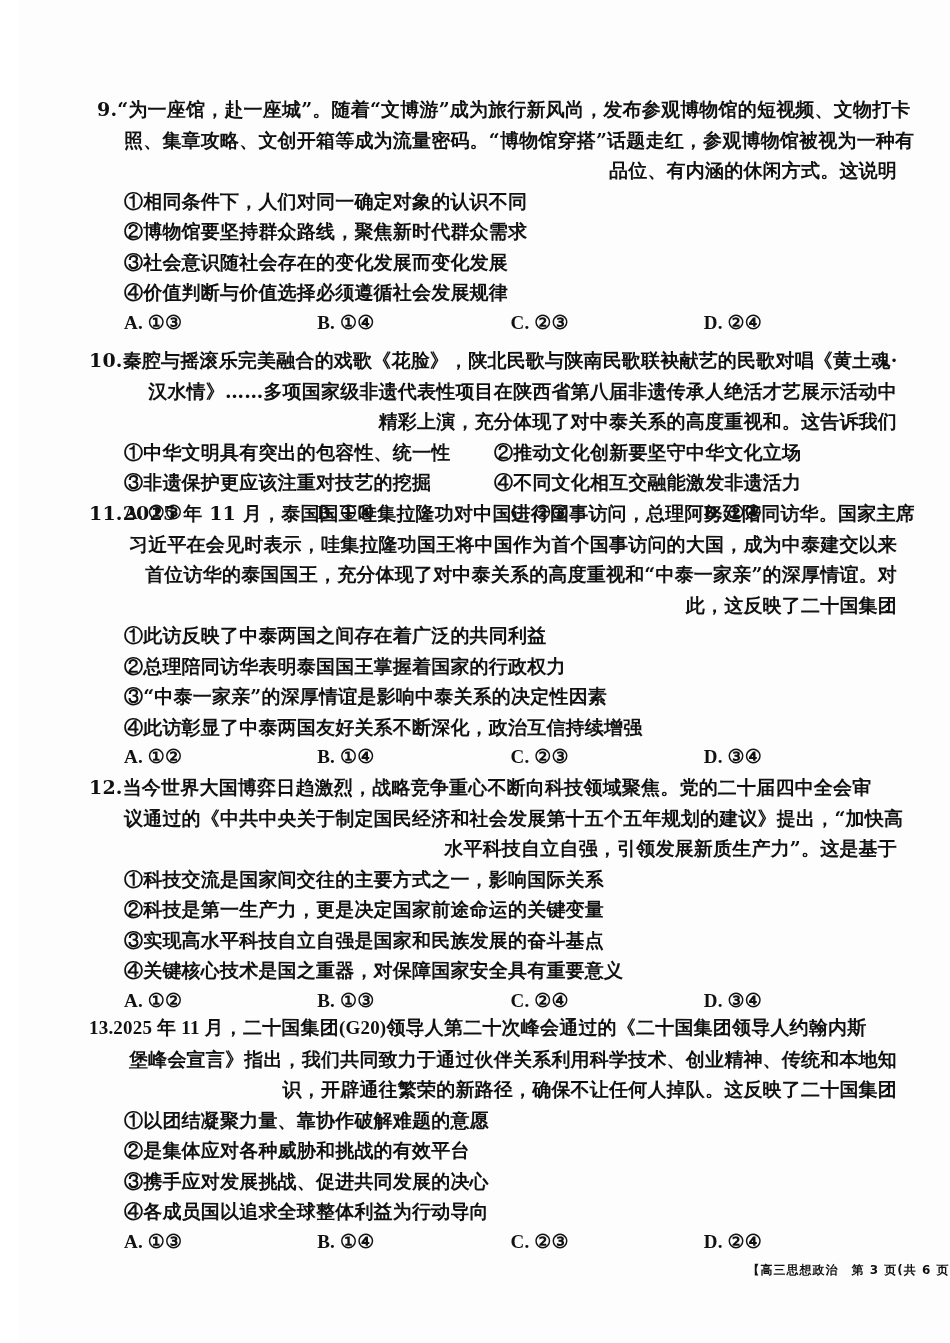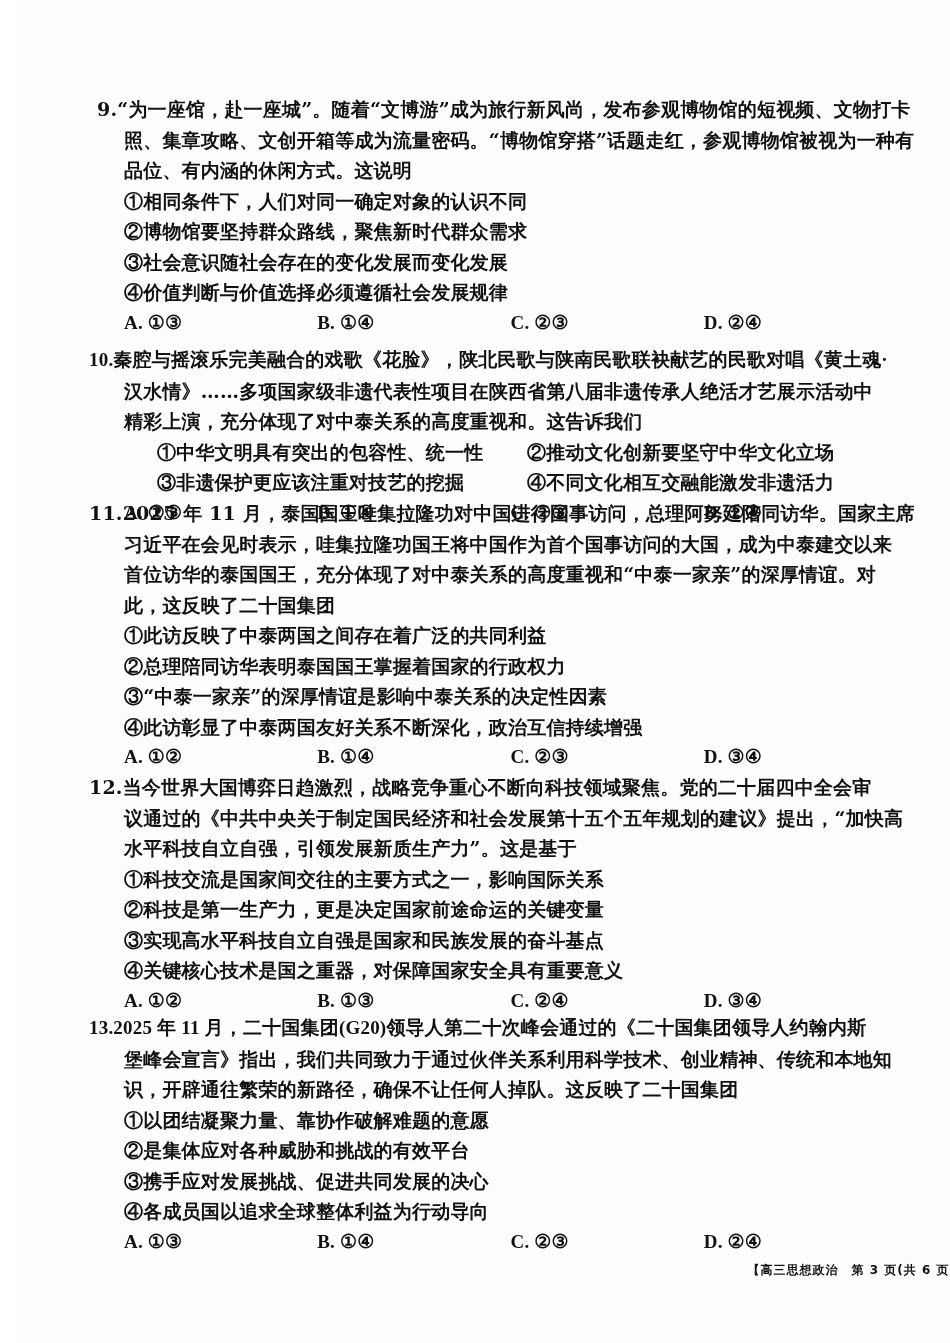--- a/index.html
+++ b/index.html
@@ -8,23 +8,23 @@
       font-family: "DejaVu Serif", "Liberation Serif", serif;
       color: #111111;
     }
     .page { position: absolute; left: 0; top: 0; width: 950px; height: 1343px; background: #fdfdfd; margin-left: 19px; }
     .q { position: absolute; left: 78px; width: 800px; }
     .line {
       font-size: 19px; line-height: 30.5px; height: 30.5px; white-space: nowrap;
       letter-spacing: 0.2px; font-weight: 600;
     }
     .stem-first { padding-left: 0; }
-    .stem-cont { padding-left: 27px; }
+    .stem-cont { padding-left: 27px; text-align: right; }
     .opt { padding-left: 27px; }
-    .opt-row { display: flex; padding-left: 27px; justify-content: flex-end; }
+    .opt-row { display: flex; padding-left: 27px; }
     .opt-row .half { width: 370px; }
     .choices { display: flex; padding-left: 27px; }
     .choice { width: 198px; font-family: Liberation Serif, serif; }
     .footer {
       position: absolute; left: 0; width: 950px; top: 1262px; text-align: right;
       font-size: 12px; font-weight: 700; letter-spacing: 1px;
       font-family: "DejaVu Sans", "Liberation Sans", sans-serif;
     }
   </style>
 </head>
@@ -42,21 +42,21 @@
     <div class="line opt">④价值判断与价值选择必须遵循社会发展规律</div>
     <div class="line choices">
       <span class="choice">A. ①③</span>
       <span class="choice">B. ①④</span>
       <span class="choice">C. ②③</span>
       <span class="choice">D. ②④</span>
     </div>
   </div>
 
   <div class="q" style="top:345px;">
-    <div class="line stem-first" style="margin-left:-8px;font-family:Liberation Serif, serif;"><span>10.</span><span>秦腔与摇滚乐完美融合的戏歌《花脸》，陕北民歌与陕南民歌联袂献艺的民歌对唱《黄土魂·</span></div>
+    <div class="line stem-first" style="margin-left:-8px;"><span>10.</span><span>秦腔与摇滚乐完美融合的戏歌《花脸》，陕北民歌与陕南民歌联袂献艺的民歌对唱《黄土魂·</span></div>
     <div class="line stem-cont">汉水情》……多项国家级非遗代表性项目在陕西省第八届非遗传承人绝活才艺展示活动中</div>
     <div class="line stem-cont">精彩上演，充分体现了对中泰关系的高度重视和。这告诉我们</div>
     <div class="line opt-row">
       <span class="half">①中华文明具有突出的包容性、统一性</span>
       <span class="half">②推动文化创新要坚守中华文化立场</span>
     </div>
     <div class="line opt-row">
       <span class="half">③非遗保护更应该注重对技艺的挖掘</span>
       <span class="half">④不同文化相互交融能激发非遗活力</span>
     </div>

